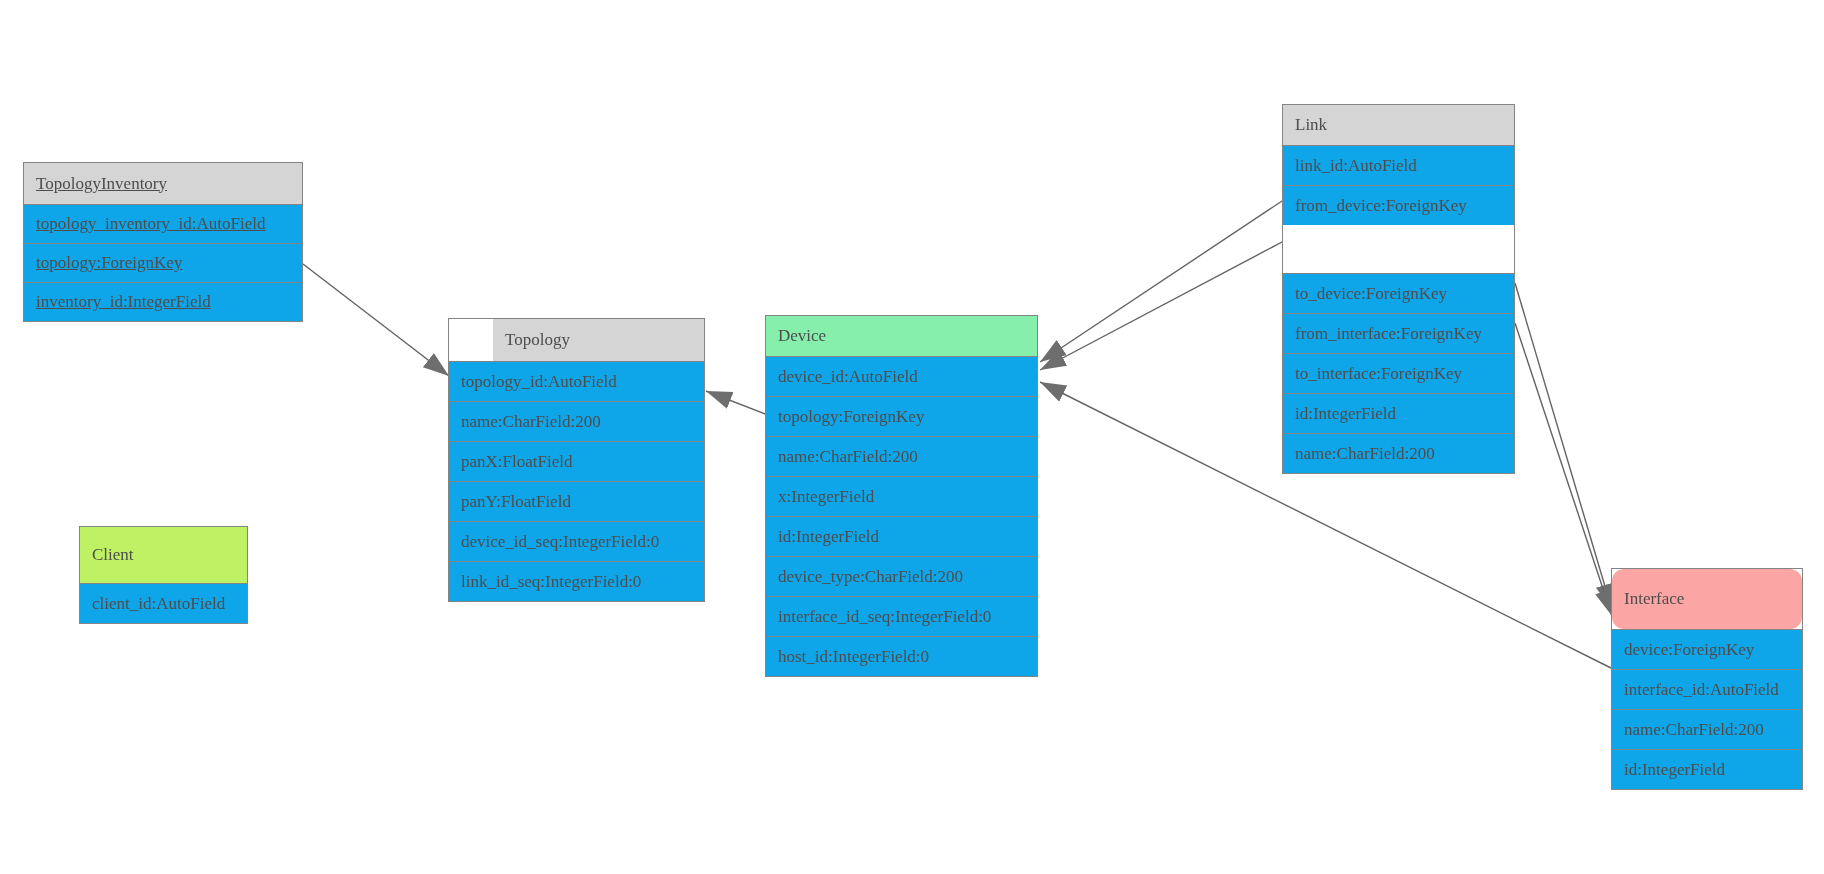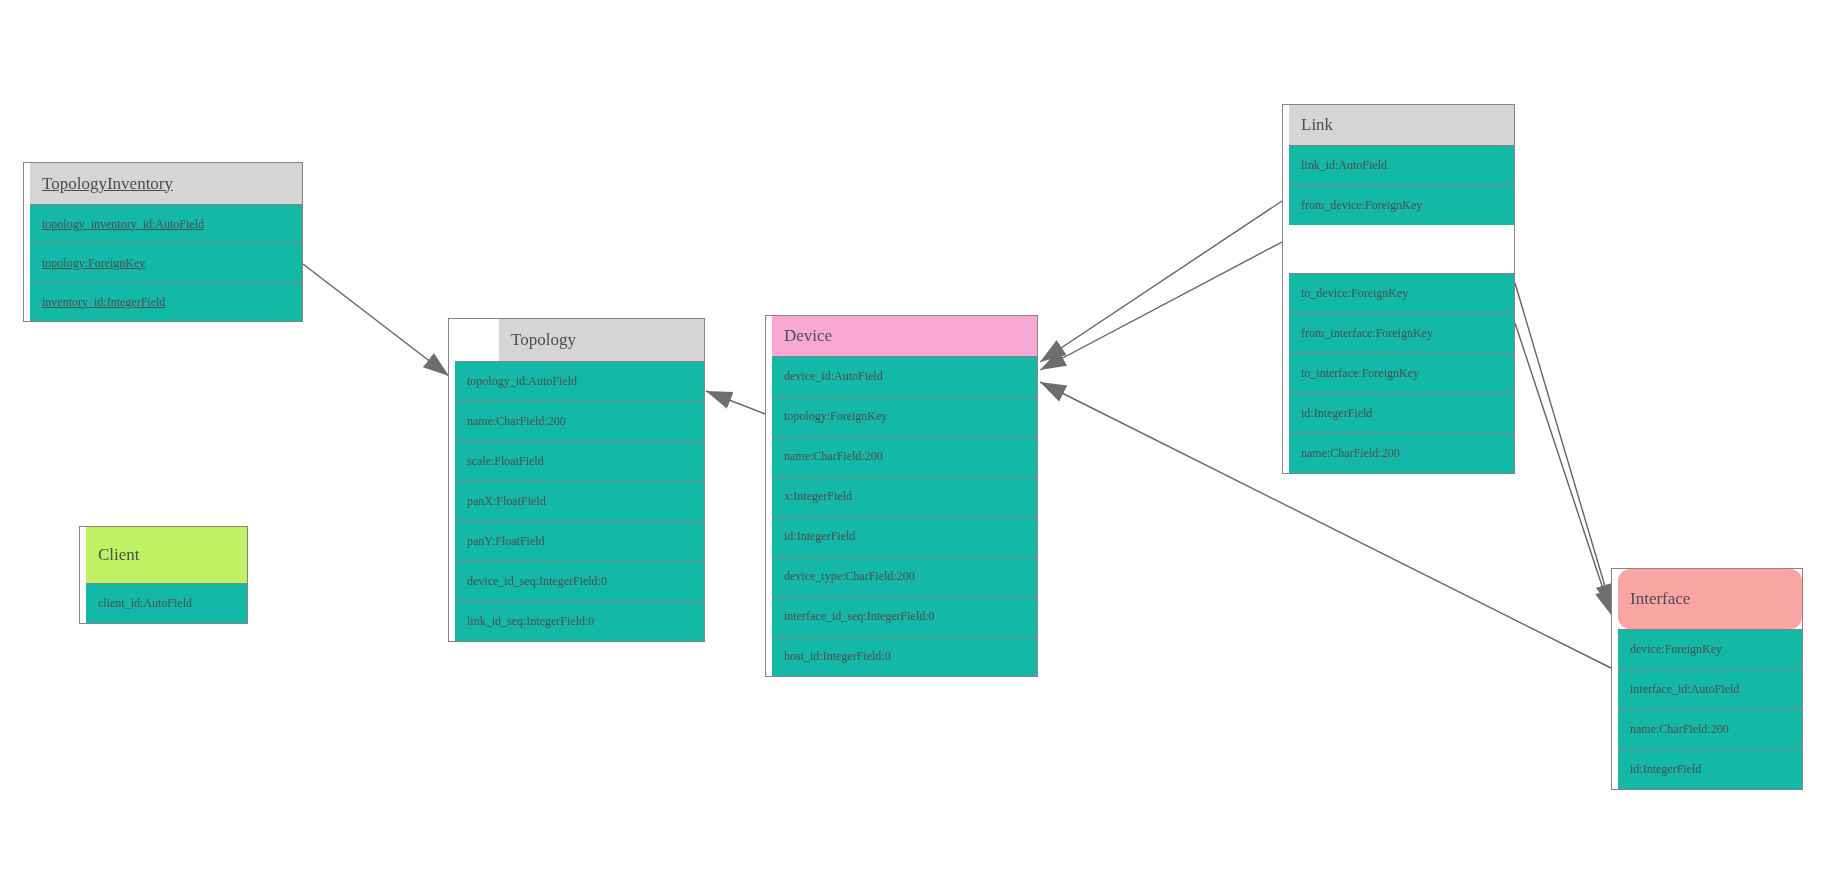--- a/index.html
+++ b/index.html
@@ -21,40 +21,39 @@
     left: 0; top: 0;
     width: 100%; height: 100%;
     z-index: 2;
   }
   .table-node {
     position: absolute;
     background: #ffffff;
     border: 1.5px solid #848484;
     box-sizing: border-box;
     color: #4d4d4d;
-    padding-left: 6px;
   }
   .table-header {
     background: #d5d5d5;
     display: flex;
     align-items: center;
     padding-left: 12px;
     font-size: 17px;
     box-sizing: border-box;
     white-space: nowrap;
     overflow: hidden;
   }
   .table-row {
     border-top: 1.5px solid #848484;
     display: flex;
     align-items: center;
     padding-left: 12px;
-    font-size: 12px;
+    font-size: 17px;
     box-sizing: border-box;
-    background: #14b8a6;
+    background: #0ea5e9;
     white-space: nowrap;
     overflow: hidden;
   }
 </style>
 </head>
 <body>
 
 <div id="canvas">
   <svg id="edge-layer" width="1824" height="874">
     <defs>
@@ -74,32 +73,31 @@
       <div class="table-node" style="left: 23px; top: 162px; width: 280px; border-color: rgb(132, 132, 132); color: rgb(77, 77, 77); text-decoration: underline;">
         <div class="table-header" style="height: 41px; background: rgb(213, 213, 213);">TopologyInventory</div>
         <div class="table-row" style="height: 39px; border-top-color: rgb(132, 132, 132);">topology_inventory_id:AutoField</div>
         <div class="table-row" style="height: 39px; border-top-color: rgb(132, 132, 132);">topology:ForeignKey</div>
         <div class="table-row" style="height: 39px; border-top-color: rgb(132, 132, 132);">inventory_id:IntegerField</div>
       </div>
       <div class="table-node" style="left: 448px; top: 318px; width: 257px; border-color: rgb(132, 132, 132); color: rgb(77, 77, 77);">
         <div class="table-header" style="height: 42px; background: rgb(213, 213, 213); margin-left: 44px;">Topology</div>
         <div class="table-row" style="height: 40px; border-top-color: rgb(132, 132, 132);">topology_id:AutoField</div>
         <div class="table-row" style="height: 40px; border-top-color: rgb(132, 132, 132);">name:CharField:200</div>
-        <div class="table-row" style="height: 40px; border-top-color: rgb(132, 132, 132);">scale:FloatField</div>
         <div class="table-row" style="height: 40px; border-top-color: rgb(132, 132, 132);">panX:FloatField</div>
         <div class="table-row" style="height: 40px; border-top-color: rgb(132, 132, 132);">panY:FloatField</div>
         <div class="table-row" style="height: 40px; border-top-color: rgb(132, 132, 132); font-family: Liberation Serif, serif;">device_id_seq:IntegerField:0</div>
         <div class="table-row" style="height: 40px; border-top-color: rgb(132, 132, 132);">link_id_seq:IntegerField:0</div>
       </div>
       <div class="table-node" style="left: 79px; top: 526px; width: 169px; border-color: rgb(132, 132, 132); color: rgb(77, 77, 77);">
         <div class="table-header" style="height: 56px; background: #bef264;">Client</div>
         <div class="table-row" style="height: 40px; border-top-color: rgb(132, 132, 132);">client_id:AutoField</div>
       </div>
       <div class="table-node" style="left: 765px; top: 315px; width: 273px; border-color: rgb(132, 132, 132); color: rgb(77, 77, 77);">
-        <div class="table-header" style="height: 40px; background: #f9a8d4;">Device</div>
+        <div class="table-header" style="height: 40px; background: #86efac;">Device</div>
         <div class="table-row" style="height: 40px; border-top-color: rgb(132, 132, 132);">device_id:AutoField</div>
         <div class="table-row" style="height: 40px; border-top-color: rgb(132, 132, 132);">topology:ForeignKey</div>
         <div class="table-row" style="height: 40px; border-top-color: rgb(132, 132, 132);">name:CharField:200</div>
         <div class="table-row" style="height: 40px; border-top-color: rgb(132, 132, 132);">x:IntegerField</div>
         <div class="table-row" style="height: 40px; border-top-color: rgb(132, 132, 132);">id:IntegerField</div>
         <div class="table-row" style="height: 40px; border-top-color: rgb(132, 132, 132);">device_type:CharField:200</div>
         <div class="table-row" style="height: 40px; border-top-color: rgb(132, 132, 132); text-align: center;">interface_id_seq:IntegerField:0</div>
         <div class="table-row" style="height: 40px; border-top-color: rgb(132, 132, 132);">host_id:IntegerField:0</div>
       </div>
       <div class="table-node" style="left: 1282px; top: 104px; width: 233px; border-color: rgb(132, 132, 132); color: rgb(77, 77, 77);">

